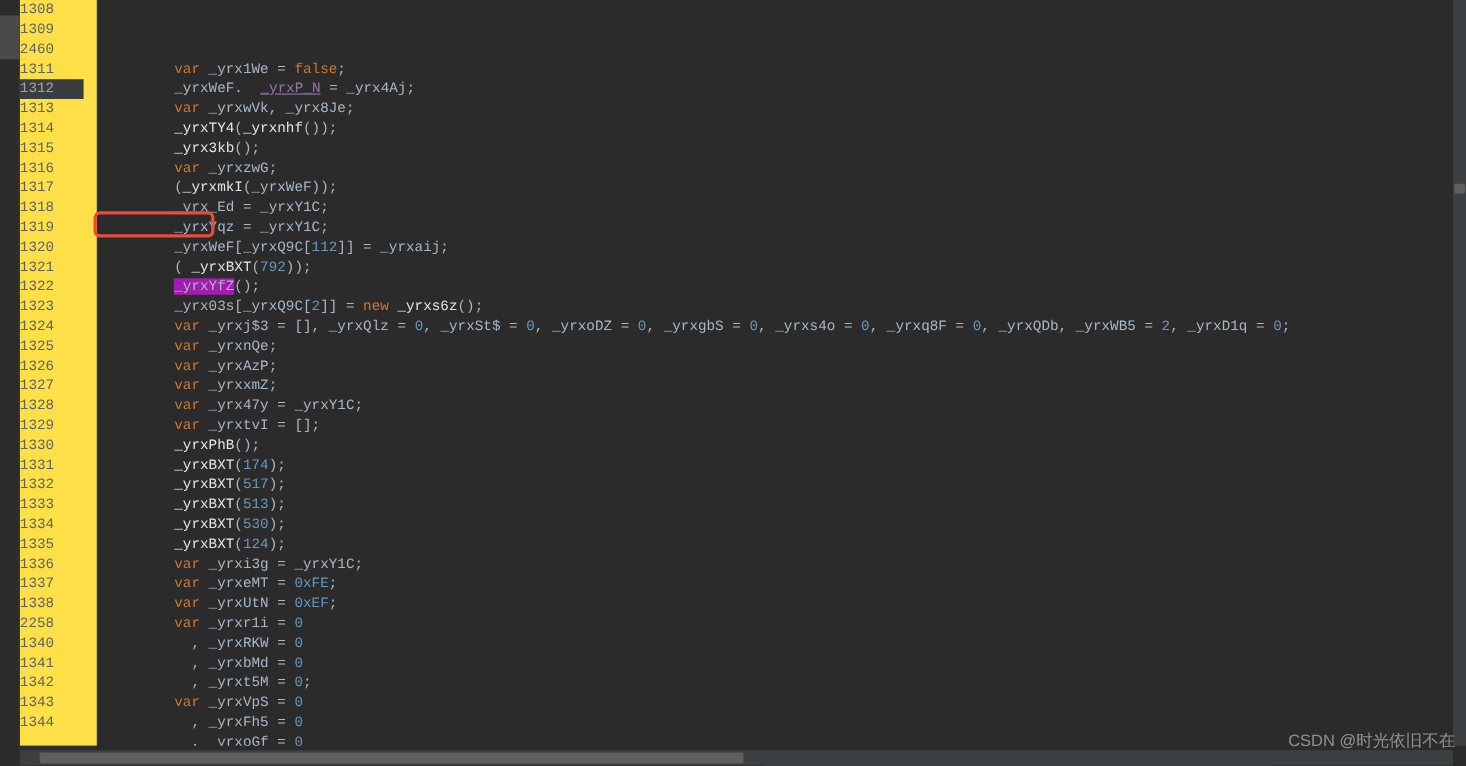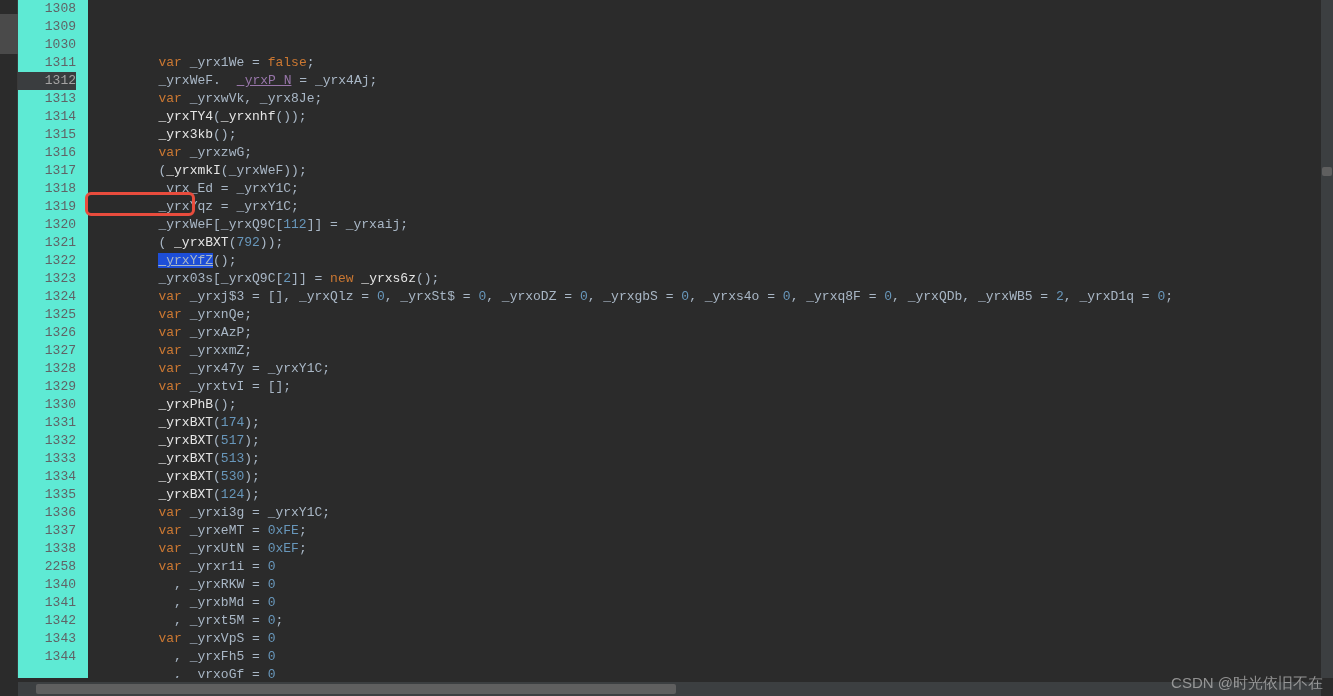--- a/index.html
+++ b/index.html
@@ -28,23 +28,23 @@
   .fold-mark {
     position: absolute;
     left: 0;
     width: 18px;
     height: 40px;
     background: #4a4a4a;
     top: 14px;
   }
   .gutter {
     width: 70px;
-    background: #5eead4;
+    background: #fde047;
     color: #606366;
-    text-align: right;
+    text-align: left;
     padding-right: 12px;
     padding-top: 0;
     line-height: 18px;
     user-select: none;
   }
   .gutter-line { height: 18px; }
   .gutter-line.current { background: #3a3d3f; color: #a4a3a3; }
   .code {
     flex: 1;
     padding-left: 8px;
@@ -55,22 +55,21 @@
   .code-line { height: 18px; }
   .kw  { color: #cc7832; }
   .num { color: #6897bb; }
   .id  { color: #a9b7c6; }
   .fn  { color: #e5e5e5; }
   .prop{ color: #9876aa; }
   .op  { color: #a9b7c6; }
   .punct{ color: #a9b7c6; }
   .underline { text-decoration: underline; margin-left: 16px; }
   .selected {
-    background: #1d4ed8;
-    text-decoration: underline;
+    background: #a21caf;
   }
   .highlight-box {
     position: absolute;
     border: 3px solid #e84c3d;
     border-radius: 6px;
     top: 192px;
     left: -3px;
     width: 110px;
     height: 24px;
     pointer-events: none;
@@ -105,38 +104,38 @@
     left: 18px;
     bottom: 2px;
     width: 640px;
     height: 10px;
     background: #5f5f5f;
     border-radius: 2px;
   }
   .watermark {
     position: absolute;
     right: 10px;
-    bottom: 3px;
+    bottom: 13px;
     color: #bdbdbd;
     font-size: 15px;
     opacity: 0.7;
     font-family: Arial, sans-serif;
   }
 </style>
 </head>
 <body>
 
 <div class="editor">
   <div class="fold-gutter">
     <div class="fold-mark"></div>
   </div>
   <div class="gutter">
       <div class="gutter-line">1308</div>
       <div class="gutter-line">1309</div>
-      <div class="gutter-line">1030</div>
+      <div class="gutter-line">2460</div>
       <div class="gutter-line">1311</div>
       <div class="gutter-line current">1312</div>
       <div class="gutter-line">1313</div>
       <div class="gutter-line">1314</div>
       <div class="gutter-line">1315</div>
       <div class="gutter-line">1316</div>
       <div class="gutter-line">1317</div>
       <div class="gutter-line">1318</div>
       <div class="gutter-line">1319</div>
       <div class="gutter-line">1320</div>

